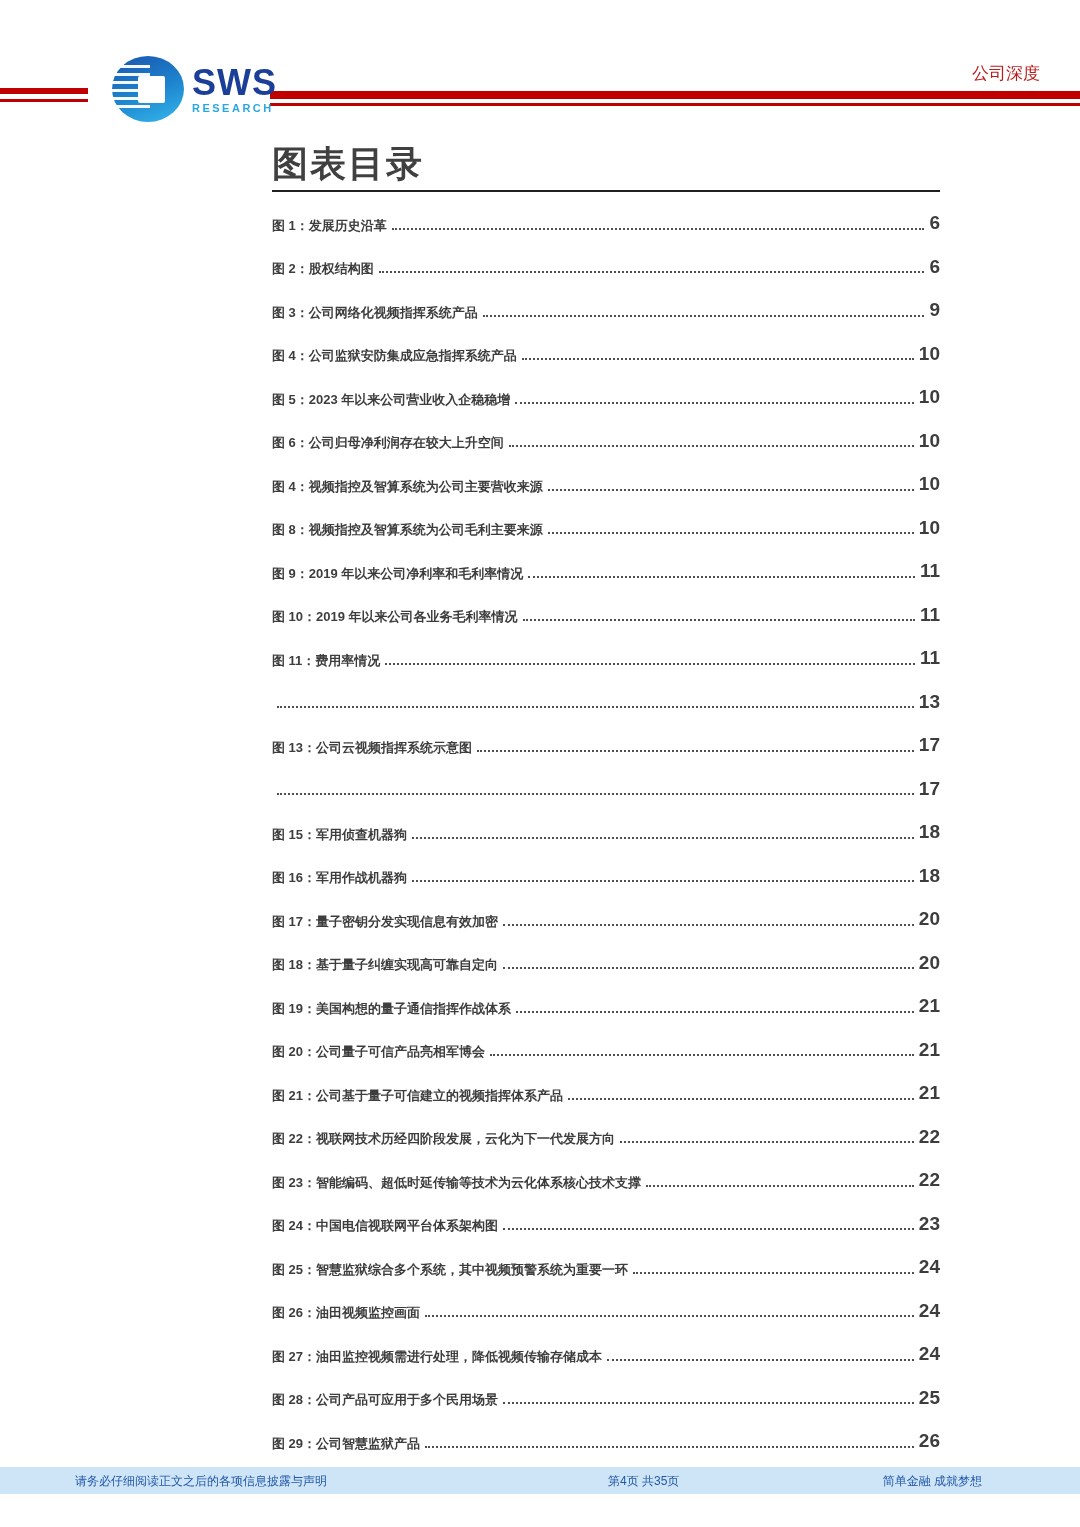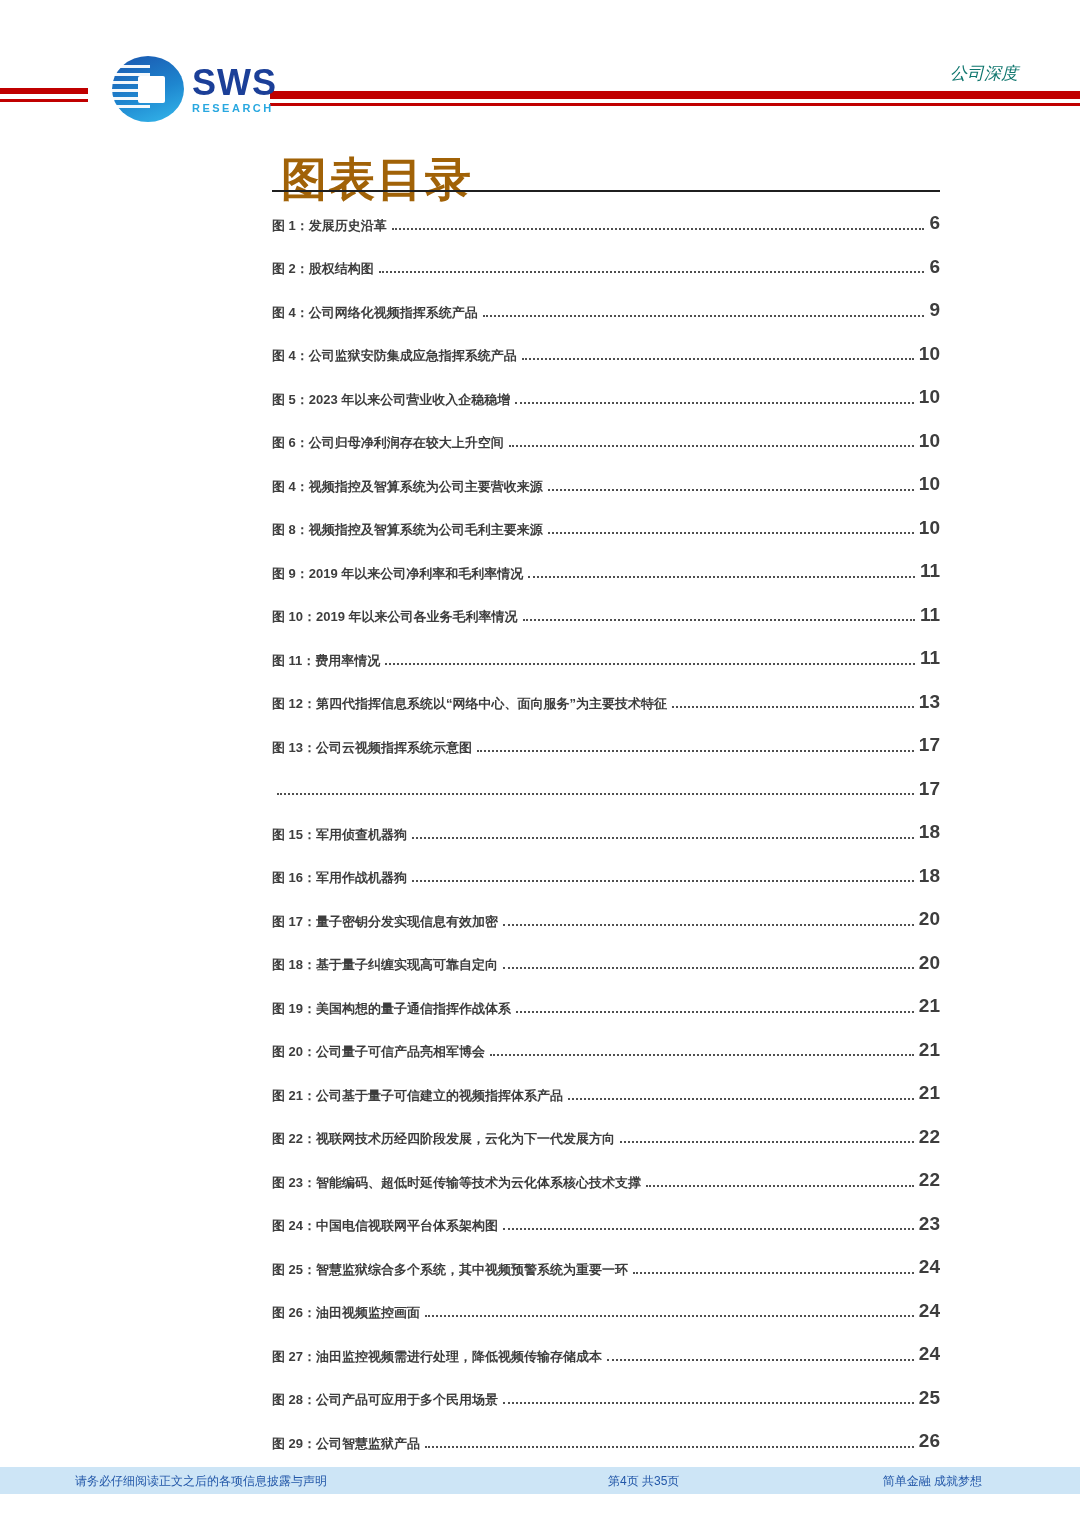--- a/index.html
+++ b/index.html
@@ -21,25 +21,25 @@
   .globe::before{ 
     content:"";position:absolute;left:-2px;top:9px;width:40px;height:48px;
     background:repeating-linear-gradient(to bottom,rgba(255,255,255,.95) 0 3px,rgba(255,255,255,0) 3px 8px);
   }
   .globe::after{ 
     content:"";position:absolute;left:26px;top:20px;width:27px;height:27px;background:#fff;border-radius:2px;
   }
   .wordmark{display:flex;flex-direction:column;margin-left:8px;line-height:1;}
   .brand{font-size:36px;font-weight:900;color:#1b3f98;letter-spacing:1px;}
   .brand-sub{font-size:11px;font-weight:700;color:#29a8e0;letter-spacing:2.5px;margin-top:2px;}
-  .doc-type{position:absolute;top:62px;right:62px;font-size:17px;font-weight:400;color:#0f766e;font-style:italic;}
+  .doc-type{position:absolute;top:62px;right:40px;font-size:17px;font-weight:400;color:#b91c1c;}
   
   .page-title{
-    position:absolute;left:272px;top:140px;margin:9px;
-    font-size:46px;font-weight:800;color:#a16207;letter-spacing:2px;
+    position:absolute;left:272px;top:140px;margin:0;
+    font-size:36px;font-weight:800;color:#404040;letter-spacing:2px;
   }
   .title-rule{position:absolute;left:272px;top:190px;width:668px;height:2px;background:#1f1f1f;}
   
   .toc{
     position:absolute;left:272px;top:212px;width:668px;height:1240px;
     display:flex;flex-direction:column;justify-content:space-between;
   }
   .toc-row{display:flex;align-items:flex-end;cursor:pointer;}
   .toc-label{
     font-size:13px;font-weight:700;color:#3d3d3d;white-space:nowrap;line-height:1.15;
@@ -86,21 +86,21 @@
     <span class="toc-page">6</span>
   </div>
 
   <div class="toc-row">
     <span class="toc-label">图 2：股权结构图</span>
     <span class="leader"></span>
     <span class="toc-page">6</span>
   </div>
 
   <div class="toc-row">
-    <span class="toc-label">图 4：公司网络化视频指挥系统产品</span>
+    <span class="toc-label">图 3：公司网络化视频指挥系统产品</span>
     <span class="leader"></span>
     <span class="toc-page">9</span>
   </div>
 
   <div class="toc-row">
     <span class="toc-label">图 4：公司监狱安防集成应急指挥系统产品</span>
     <span class="leader"></span>
     <span class="toc-page">10</span>
   </div>
 
@@ -140,21 +140,20 @@
     <span class="toc-page">11</span>
   </div>
 
   <div class="toc-row">
     <span class="toc-label">图 11：费用率情况</span>
     <span class="leader"></span>
     <span class="toc-page">11</span>
   </div>
 
   <div class="toc-row">
-    <span class="toc-label">图 12：第四代指挥信息系统以“网络中心、面向服务”为主要技术特征</span>
     <span class="leader"></span>
     <span class="toc-page">13</span>
   </div>
 
   <div class="toc-row">
     <span class="toc-label">图 13：公司云视频指挥系统示意图</span>
     <span class="leader"></span>
     <span class="toc-page">17</span>
   </div>
 

